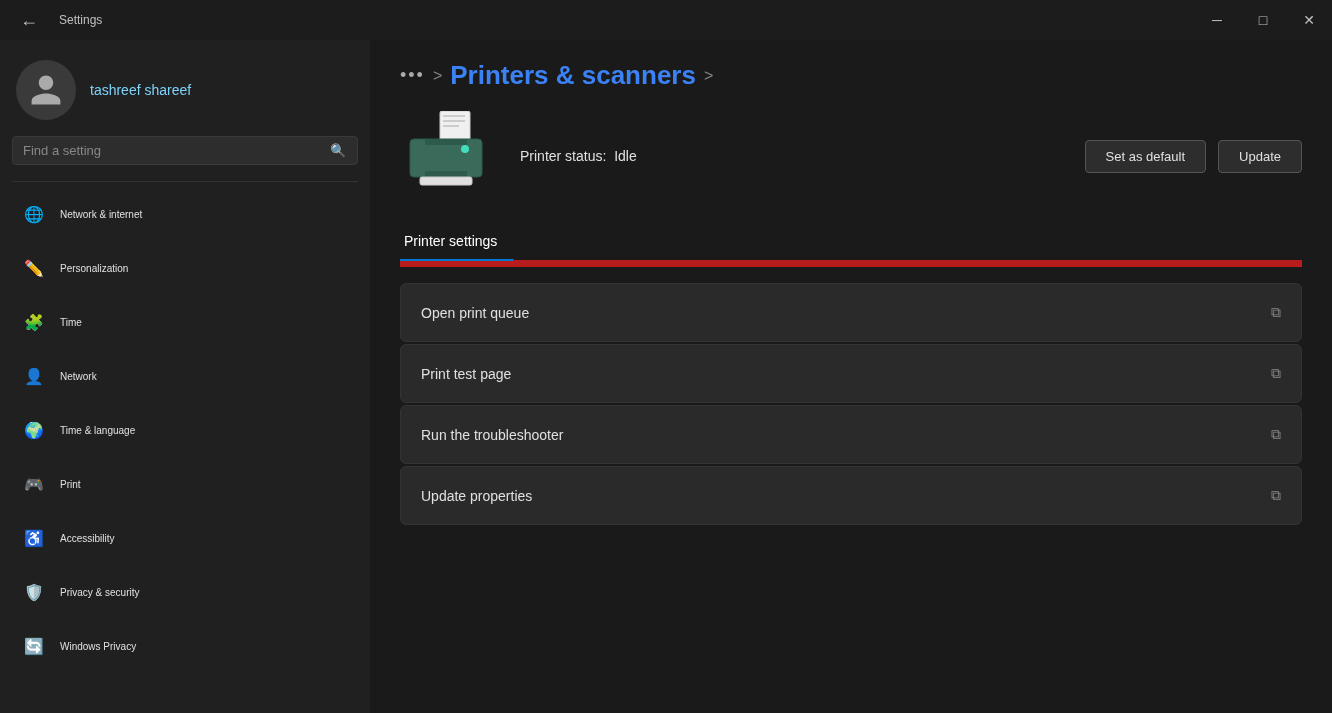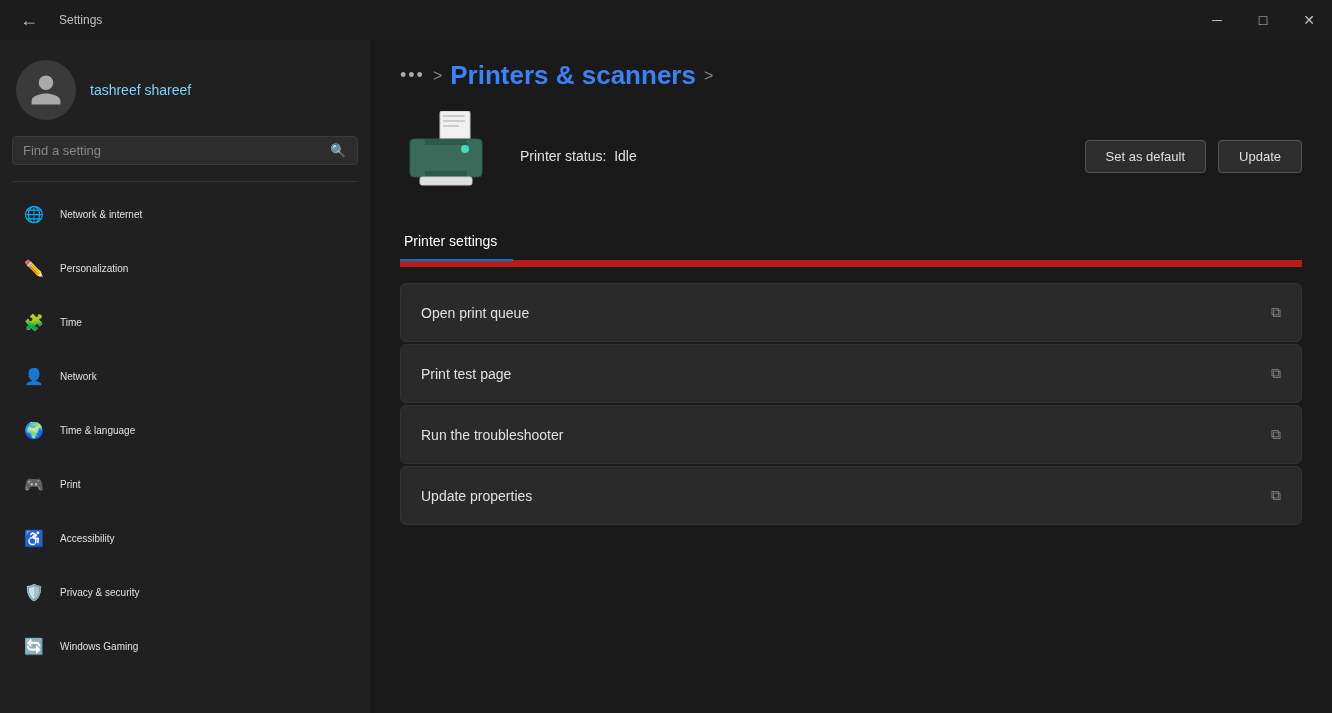--- a/index.html
+++ b/index.html
@@ -361,21 +361,21 @@
         <div class="nav-item">
     <span class="nav-icon icon-accessibility">♿</span>
     <span class="nav-label">Accessibility</span>
   </div>
         <div class="nav-item">
     <span class="nav-icon icon-privacy">🛡️</span>
     <span class="nav-label">Privacy &amp; security</span>
   </div>
         <div class="nav-item">
     <span class="nav-icon icon-update">🔄</span>
-    <span class="nav-label">Windows Gaming</span>
+    <span class="nav-label">Windows Privacy</span>
   </div>
       </div>
 
   </div>
 
   <div class="content">
 
     <div class="breadcrumb">
       <span class="breadcrumb-dots">•••</span>
       <span class="breadcrumb-sep">&gt;</span>

